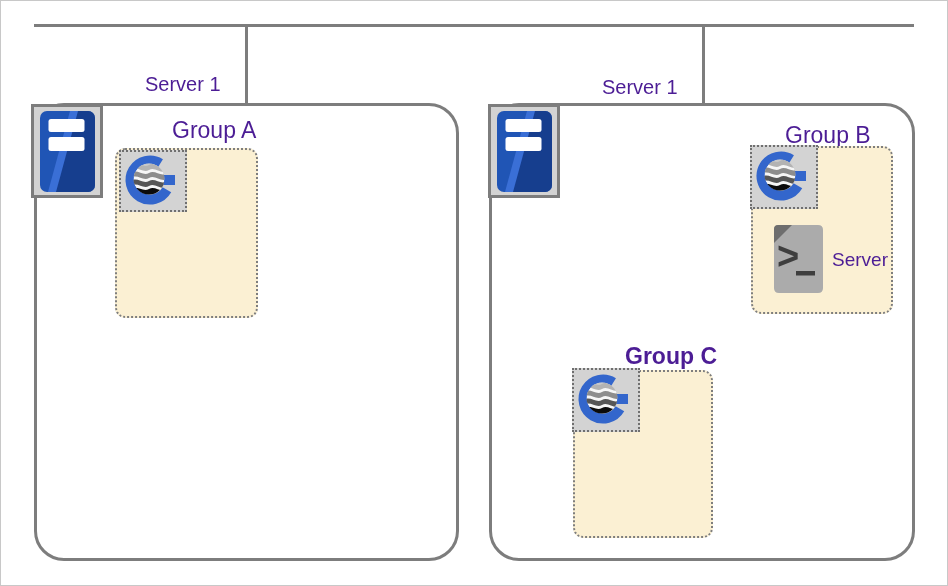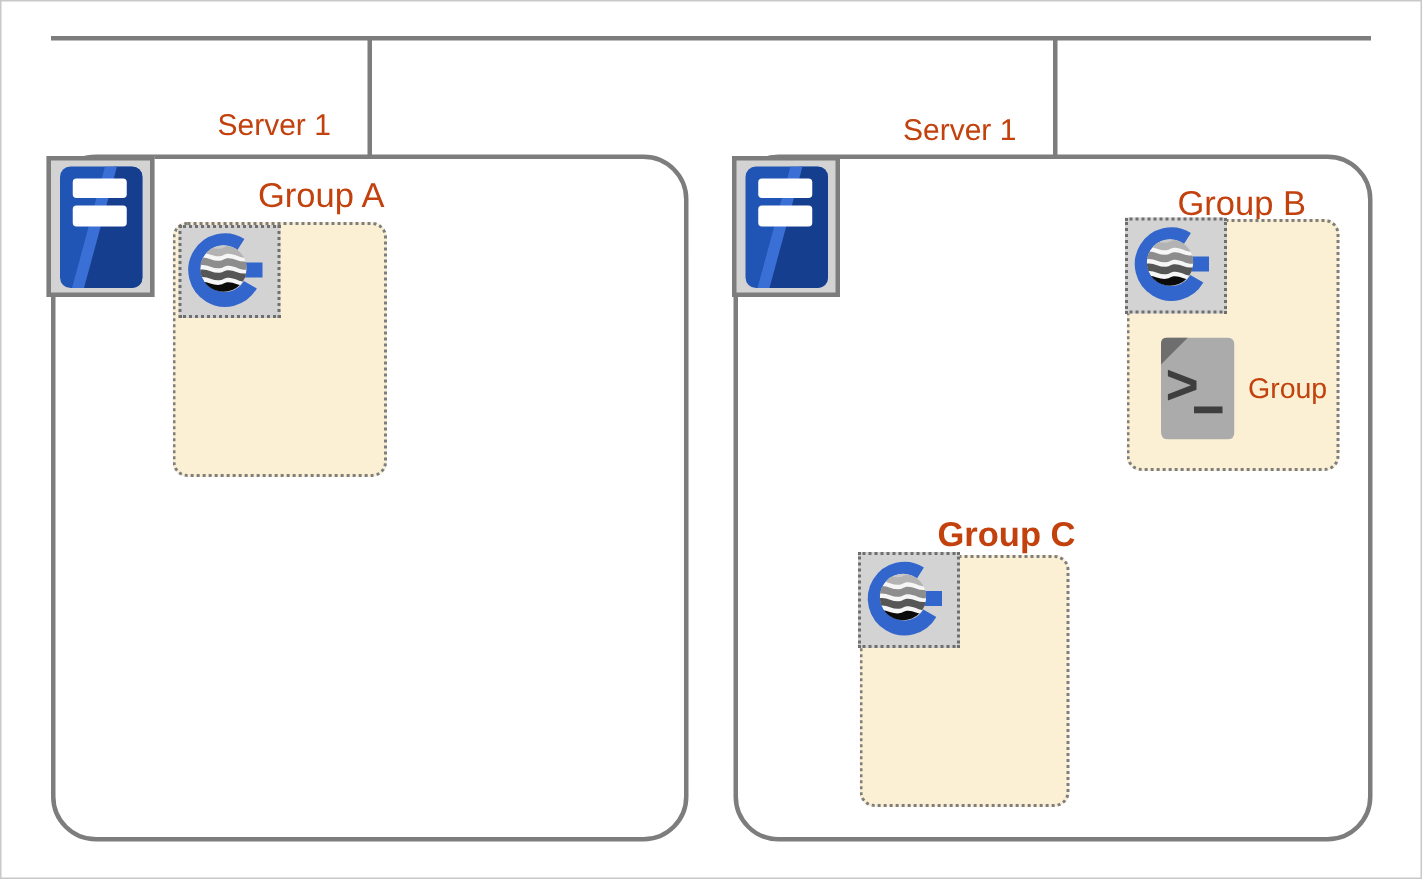--- a/index.html
+++ b/index.html
@@ -17,21 +17,21 @@
     display:flex;align-items:center;justify-content:center;
   }
   .group-box{
     box-sizing:border-box;border:2px dotted #7e7e7e;border-radius:10px;background:#fbf0d3;
   }
   .group-icon{
     box-sizing:border-box;border:2px dotted #6f6f6f;background:#d3d3d3;
     display:flex;align-items:center;justify-content:center;
   }
   .lbl{
-    color:#c2410c;white-space:nowrap;line-height:1.1;text-align:right;
+    color:#4c1d95;white-space:nowrap;line-height:1.1;text-align:right;
   }
   .lbl.server{font-size:20px;}
   .lbl.group{font-size:23px;}
   .lbl.item{font-size:19px;}
   svg{display:block;}
 </style>
 </head>
 <body>
 
 <svg width="0" height="0" style="position:absolute" aria-hidden="true">
@@ -118,21 +118,21 @@
           <use href="#glogo"></use>
         </svg>
     </span>
   </div>
 
   <div class="abs" style="left:773px;top:224px;width:49px;height:68px;">
     <svg viewBox="0 0 49 68" width="49" height="68">
         <use href="#scriptdoc"></use>
       </svg>
   </div>
-  <div class="abs lbl item" style="left:831px;top:249px;">Group</div>
+  <div class="abs lbl item" style="left:831px;top:249px;">Server</div>
 
   <div class="abs lbl group" style="left:624px;top:343px;font-weight:bold;">Group C</div>
   <div class="abs group-box" style="left:572px;top:369px;width:140px;height:168px;"></div>
   <div class="abs group-icon" style="left:571px;top:367px;width:68px;height:64px;">
     <span>
       <svg viewBox="0 0 64 58" width="64" height="58">
           <use href="#glogo"></use>
         </svg>
     </span>
   </div>

